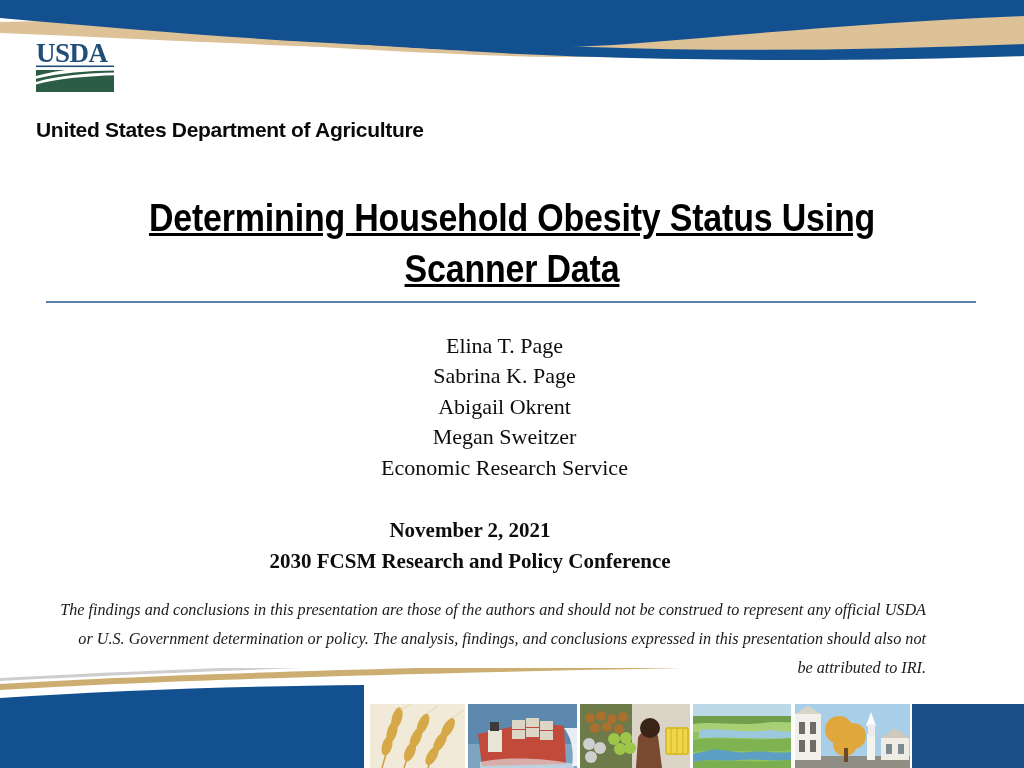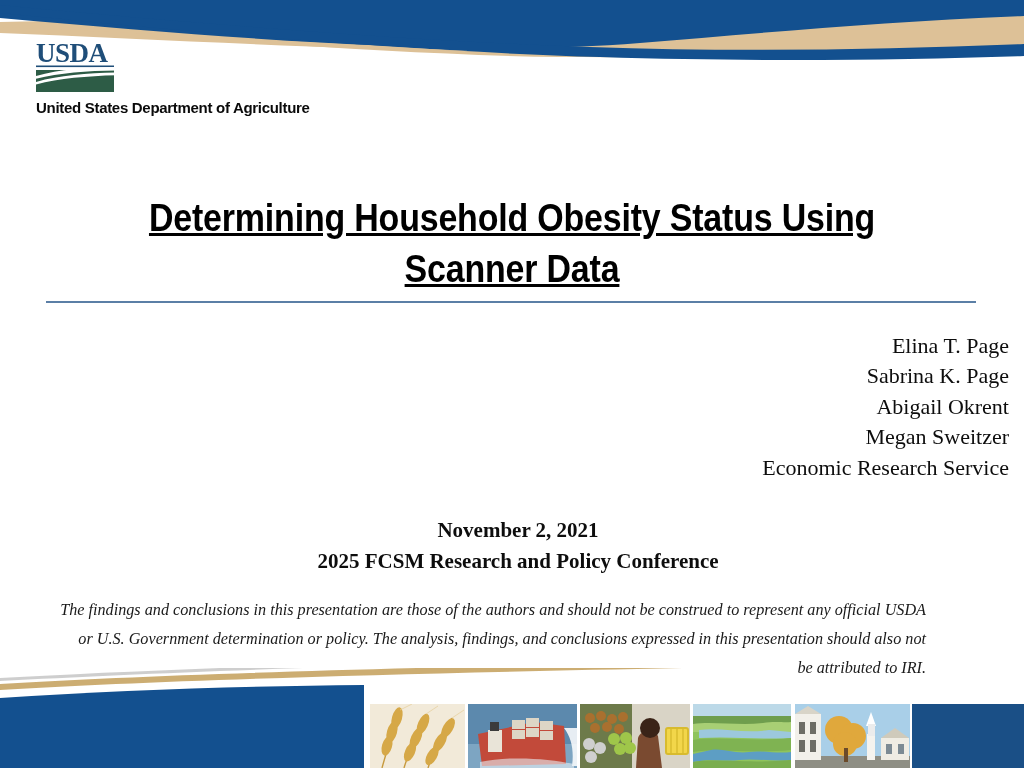--- a/index.html
+++ b/index.html
@@ -26,24 +26,24 @@
 
   
   #usda-logo {
     position: absolute;
     left: 36px;
     top: 40px;
     z-index: 5;
   }
   #usda-mark { display: block; }
   #usda-tagline {
-    margin-top: 3px;
+    margin-top: 22px;
     font-family: "Liberation Sans", sans-serif;
     font-weight: bold;
-    font-size: 15px;
+    font-size: 21px;
     letter-spacing: -0.3px;
     color: #0a0a0a;
     white-space: nowrap;
   }
 
   
   #title-block {
     position: absolute;
     left: 62px;
     top: 192px;
@@ -73,21 +73,21 @@
     border-top: 2px solid #5b7fa6;
     z-index: 4;
   }
 
   
   #authors-block {
     position: absolute;
     left: 0;
     top: 331px;
     width: 1009px;
-    text-align: right;
+    text-align: center;
     z-index: 4;
   }
   .author-name {
     font-family: "Liberation Serif", serif;
     font-size: 22px;
     line-height: 30.4px;
     color: #0d0d0d;
   }
   .author-org {
     font-family: "Liberation Serif", serif;
@@ -98,21 +98,20 @@
   }
 
   
   #event-block {
     position: absolute;
     left: 0;
     top: 515px;
     width: 940px;
     text-align: center;
     z-index: 4;
-    padding-left: 48px;
   }
   .event-line {
     font-family: "Liberation Serif", serif;
     font-weight: bold;
     font-size: 21px;
     line-height: 31px;
     color: #0d0d0d;
   }
 
   
@@ -191,21 +190,21 @@
 <div id="authors-block">
   <div class="author-name">Elina T. Page</div>
   <div class="author-name">Sabrina K. Page</div>
   <div class="author-name">Abigail Okrent</div>
   <div class="author-name">Megan Sweitzer</div>
   <div class="author-org">Economic Research Service</div>
 </div>
 
 <div id="event-block">
   <div class="event-line">November 2, 2021</div>
-  <div class="event-line">2025 FCSM Research and Policy Conference</div>
+  <div class="event-line">2030 FCSM Research and Policy Conference</div>
 </div>
 
 <div id="disclaimer">The findings and conclusions in this presentation are those of the authors and should not be construed to represent any official USDA or U.S. Government determination or policy. The analysis, findings, and conclusions expressed in this presentation should also not be attributed to IRI.</div>
 
 <div id="bottom-band">
   <svg id="bottom-svg" width="1024" height="100" viewBox="0 0 1024 100" preserveAspectRatio="none">
 
     <path d="M0,16 C200,4 520,-4 1024,-12 L1024,-6 C520,2 200,10 0,22 Z" fill="#c9a96a" opacity="0.95"></path>
     <path d="M0,10 C220,-2 540,-12 1024,-20 L1024,-17 C540,-9 220,1 0,13 Z" fill="#b9b9b9" opacity="0.7"></path>
 

